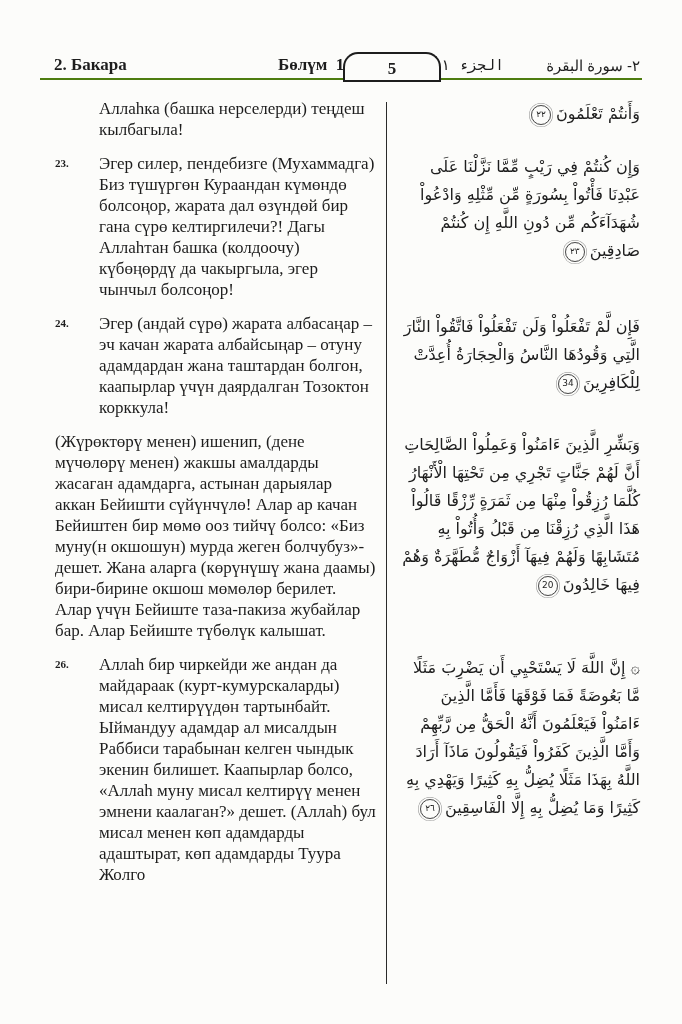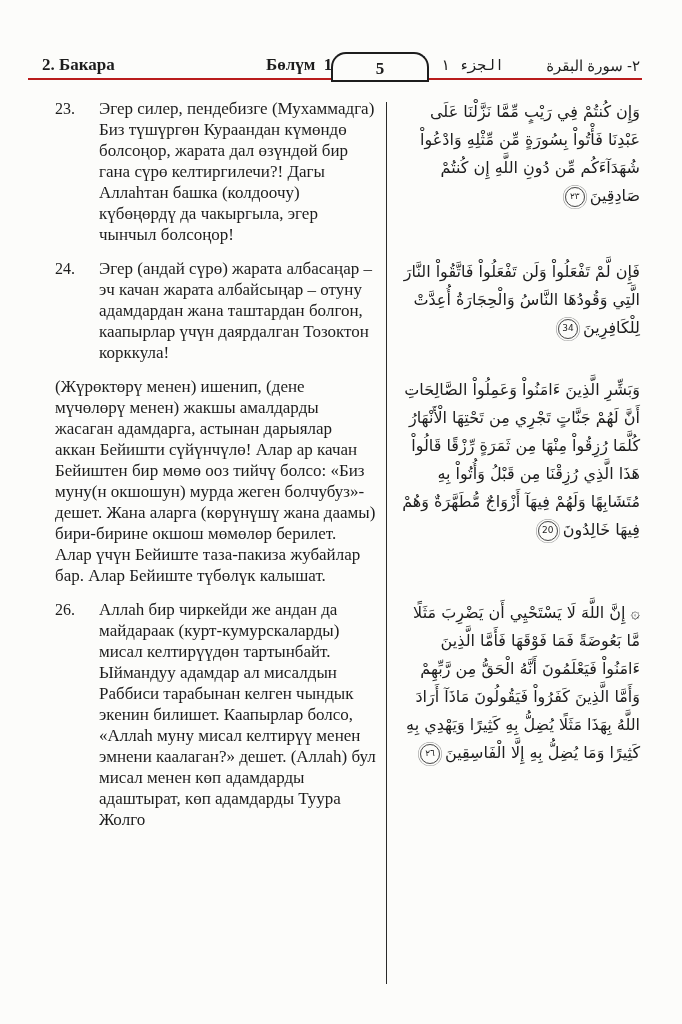--- a/index.html
+++ b/index.html
@@ -8,22 +8,22 @@
     width:682px; height:1024px;
     margin:0 auto;
     background:#fcfcfa;
     overflow:hidden;
     color:#1d1d1d;
     font-family:"Liberation Serif","DejaVu Serif",serif;
   }
 
   
   .header {
-    position:absolute; top:46px; left:28px; right:40px; height:32px;
-    border-bottom:2px solid #b91c1c;
+    position:absolute; top:46px; left:40px; right:40px; height:32px;
+    border-bottom:2px solid #4d7c0f;
   }
   .hdr-left   { position:absolute; left:14px;  bottom:3px; font-size:17px; font-weight:bold; }
   .hdr-center { position:absolute; left:238px; bottom:3px; font-size:17px; font-weight:bold; white-space:pre; }
   .page-tab {
     position:absolute; left:303px; bottom:-2px; width:94px; height:26px;
     border:2px solid #1d1d1d; border-bottom:none;
     border-radius:15px 15px 0 0;
     background:#fcfcfa;
     display:flex; align-items:flex-end; justify-content:center;
   }
@@ -38,21 +38,21 @@
   
   .content { position:absolute; top:98px; left:55px; width:587px; height:900px; }
   .divider {
     position:absolute; left:331px; top:4px; height:882px; width:1px;
     background:#2a2a2a;
   }
   .verse-row { display:flex; margin:0 0 13px 0; }
   .kcol { width:331px; flex:0 0 331px; display:flex; box-sizing:border-box; }
   .vnum {
     width:44px; flex:0 0 44px;
-    font-weight:normal; font-size:16px; line-height:21px;
+    font-weight:bold; font-size:11px; line-height:21px;
   }
   .ktext {
     flex:1; margin:0; padding-right:10px;
     font-size:17px; line-height:21px;
     text-align:left;
   }
   .acol {
     flex:1; box-sizing:border-box; padding-left:16px; padding-right:2px;
     direction:rtl; text-align:right;
     font-family:"DejaVu Sans",sans-serif;
@@ -78,20 +78,29 @@
     <span class="page-tab">
       <span class="num">5</span>
     </span>
     <span class="hdr-juz" lang="ar">الجزء ١</span>
     <span class="hdr-surah" lang="ar">٢- سورة البقرة</span>
   </header>
 
   <main class="content">
     <div class="divider"></div>
 
+    <div class="verse-row first-row">
+      <div class="kcol">
+        <span class="vnum"></span>
+        <p class="ktext" lang="ky">Аллаһка (башка нерселерди) теңдеш кылбагыла!</p>
+      </div>
+      <div class="acol" lang="ar">
+        <span>وَأَنتُمْ تَعْلَمُونَ</span><span class="ayah-medallion"><span>٢٢</span></span>
+      </div>
+    </div>
 
     <div class="verse-row">
       <div class="kcol">
         <span class="vnum">23.</span>
         <p class="ktext" lang="ky">Эгер силер, пендебизге (Мухаммадга) Биз түшүргөн Кураандан күмөндө болсоңор, жарата дал өзүндөй бир гана сүрө келтиргилечи?! Дагы Аллаһтан башка (колдоочу) күбөңөрдү да чакыргыла, эгер чынчыл болсоңор!</p>
       </div>
       <div class="acol" lang="ar">
         <span>وَإِن كُنتُمْ فِي رَيْبٍ مِّمَّا نَزَّلْنَا عَلَى عَبْدِنَا فَأْتُواْ بِسُورَةٍ مِّن مِّثْلِهِ وَادْعُواْ شُهَدَآءَكُم مِّن دُونِ اللَّهِ إِن كُنتُمْ صَادِقِينَ</span><span class="ayah-medallion"><span>٢٣</span></span>
       </div>
     </div>

